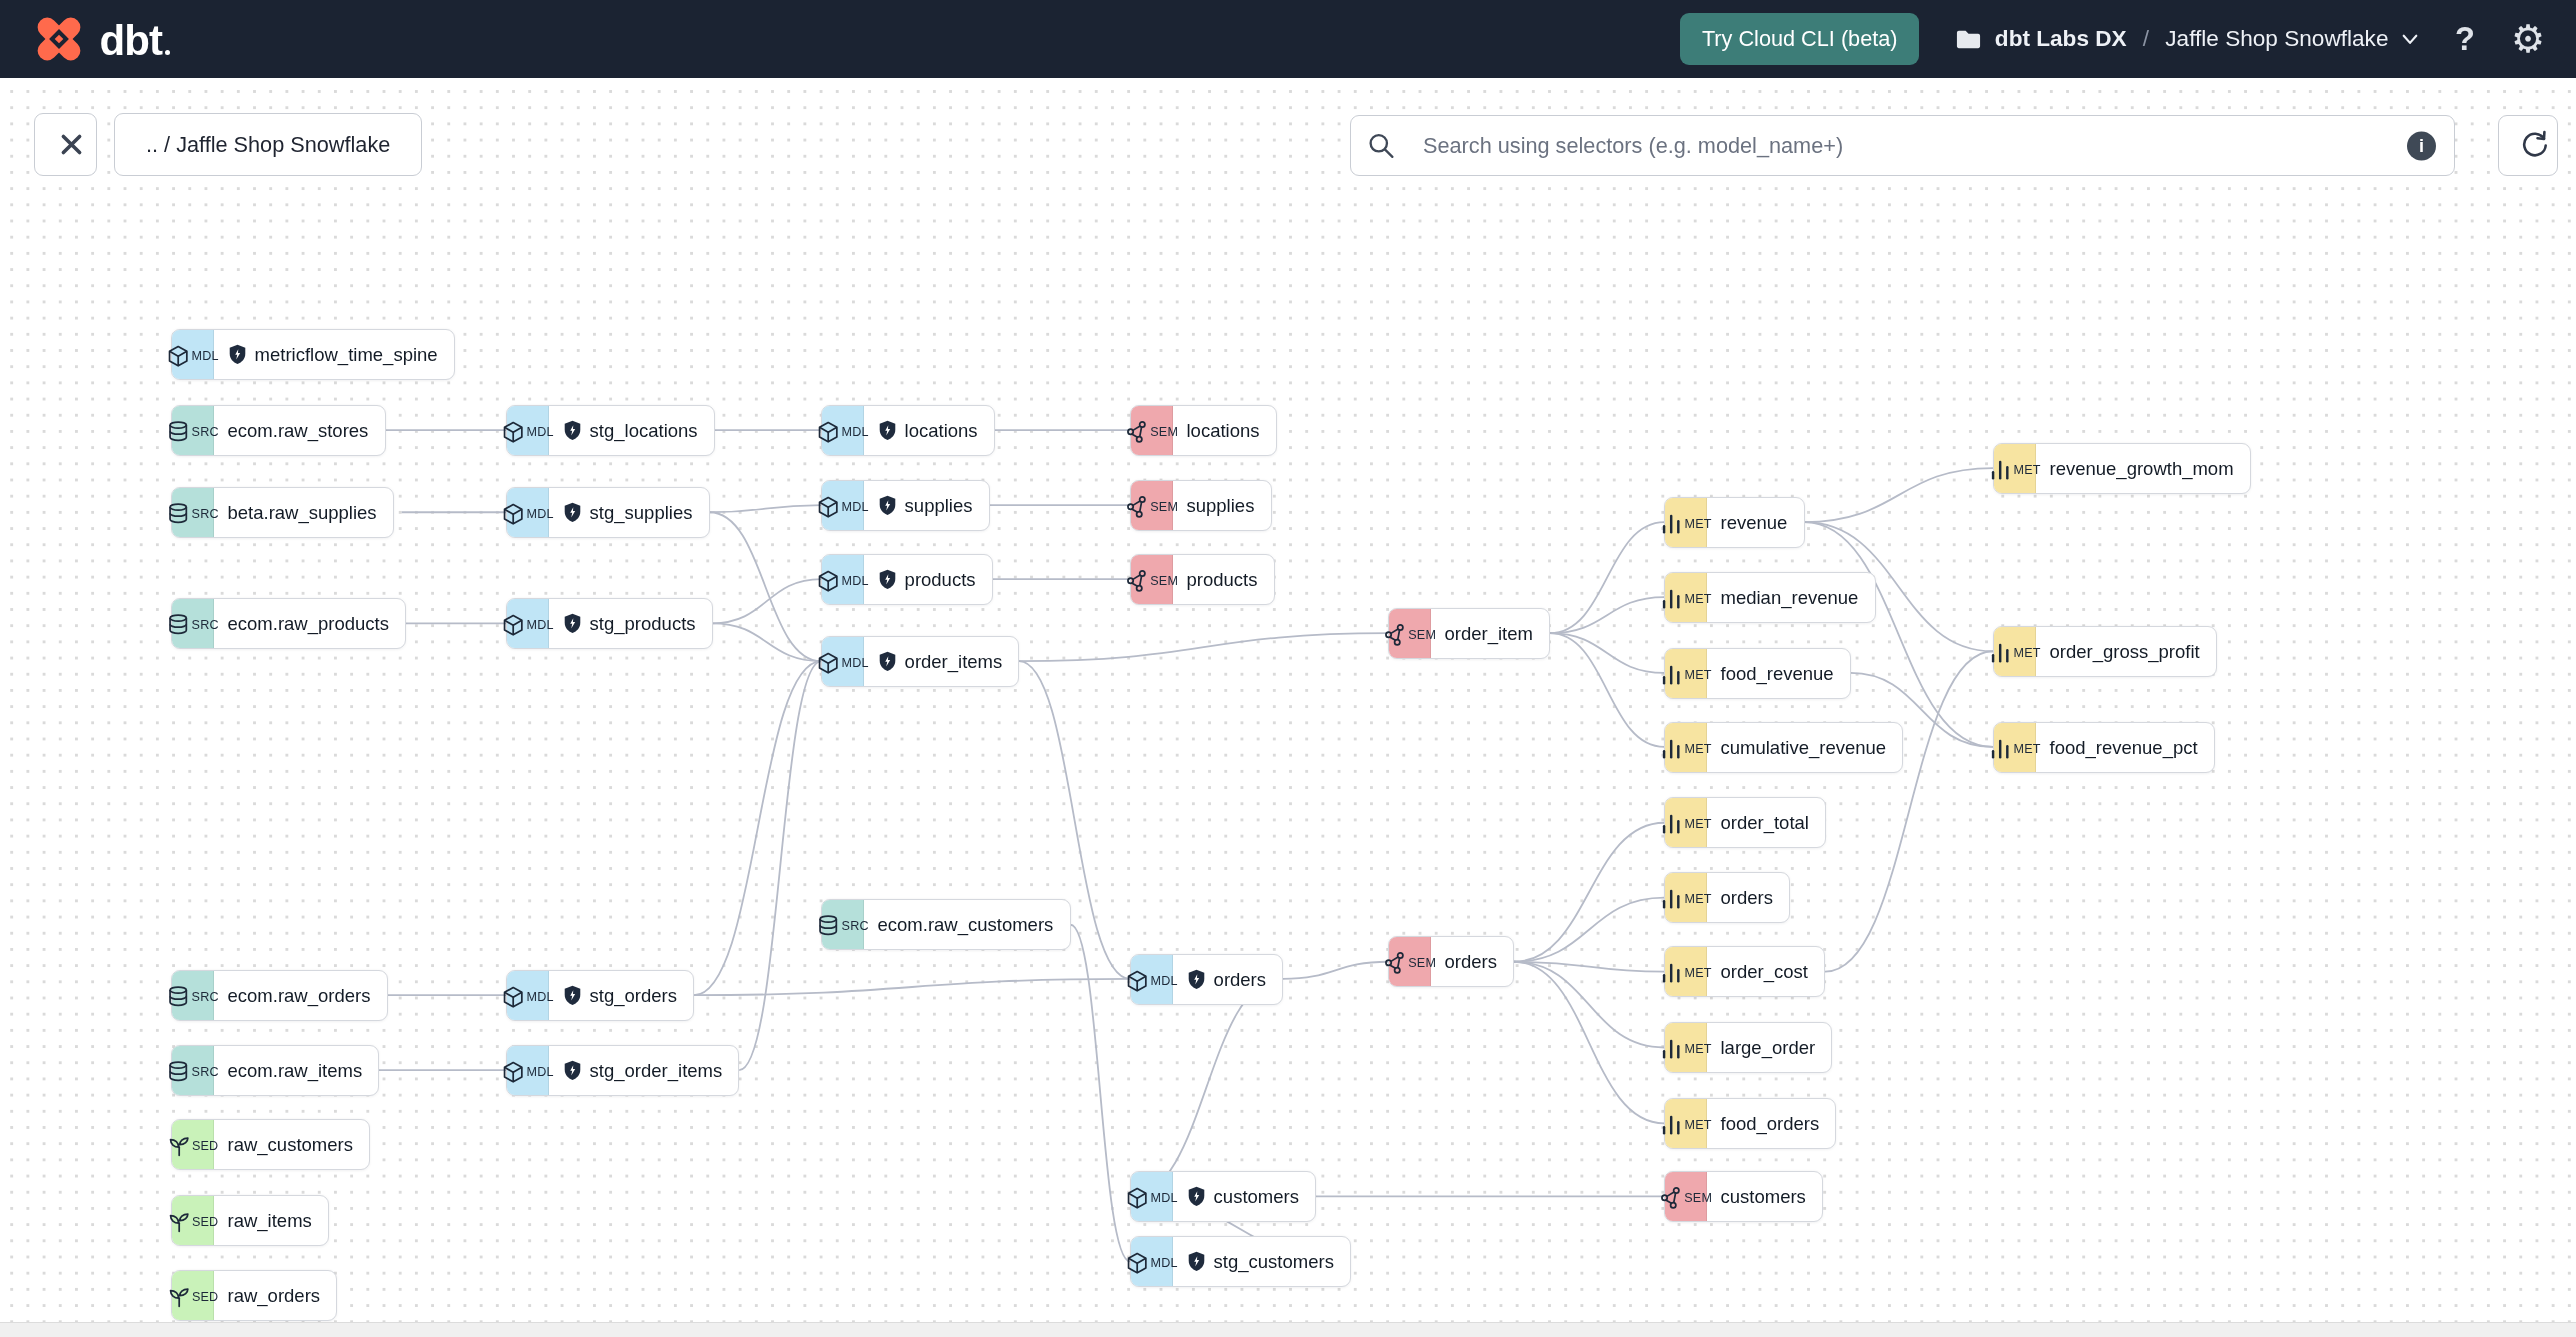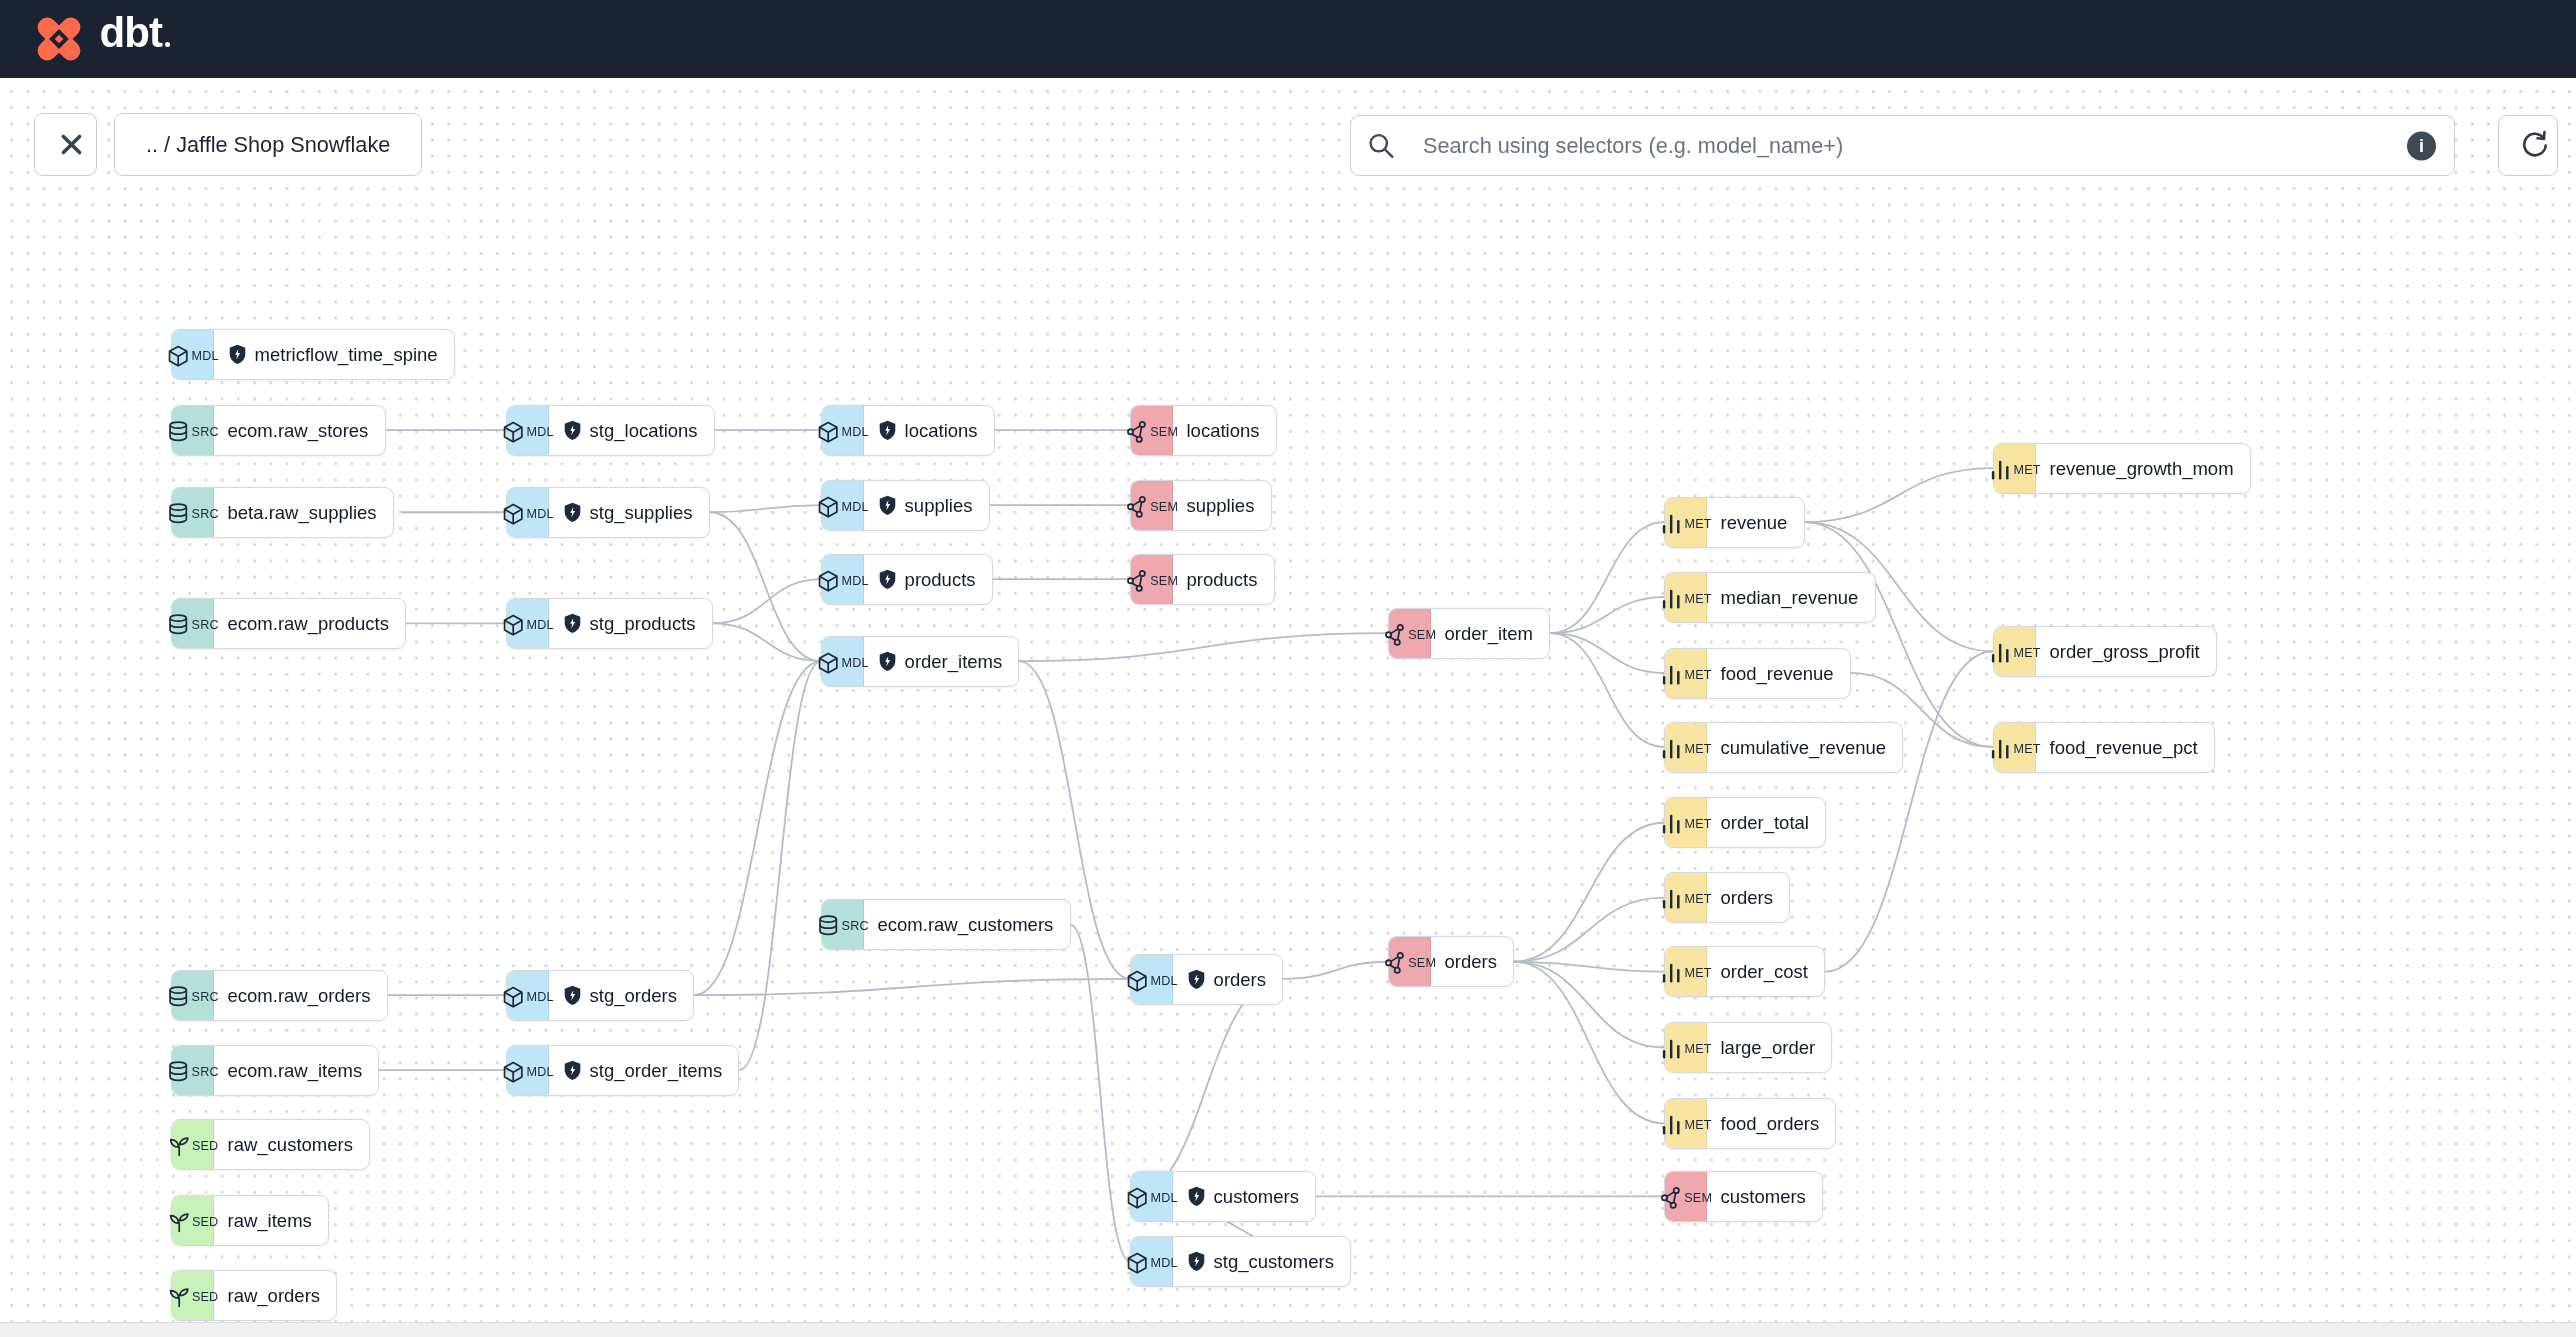--- a/index.html
+++ b/index.html
@@ -3,21 +3,21 @@
 <meta charset="utf-8">
 <style>
   * { margin:0; padding:0; box-sizing:border-box; }
   html,body { background:#ffffff; }
   body { font-family:"Liberation Sans", sans-serif; }
   #app { position:relative; width:2576px; height:1338px; overflow:hidden; background:#fff; }
 
   
   .nav { position:absolute; top:0; left:0; width:100%; height:78px; background:#1b2332;
          display:flex; align-items:center; padding:0 31px; z-index:20; }
-  .logo-wrap { display:flex; align-items:flex-start; gap:12.6px; }
+  .logo-wrap { display:flex; align-items:flex-end; gap:12.6px; }
   .logo-mark { width:56px; height:56px; }
   .logo-word { color:#ffffff; font-size:42px; font-weight:800; letter-spacing:-0.9px; position:relative; top:-1.8px; }
   .logo-word::after { content:""; display:inline-block; width:5.4px; height:5.4px; background:#fff; border-radius:50%; margin-left:2.7px; }
   .nav-menu { display:flex; align-items:center; gap:47px; margin-left:58px; list-style:none; }
   .nav-item { color:#e6e9ef; font-size:22.6px; font-weight:700; display:flex; align-items:center; gap:9px; cursor:pointer; }
   .nav-item .chev { display:flex; }
   .nav-right { margin-left:auto; display:flex; align-items:center; gap:36px; }
   .cta { background:#3d7d78; color:#ffffff; font-size:21.7px; font-weight:400; border:none;
          border-radius:9px; padding:12.6px 21.7px; cursor:pointer; }
   .account { display:flex; align-items:center; gap:12.6px; color:#eef1f6; font-size:22.6px; cursor:pointer; }
@@ -78,20 +78,36 @@
           <rect x="2" y="21" width="60" height="22" rx="11" transform="rotate(45 32 32)"></rect>
           <rect x="2" y="21" width="60" height="22" rx="11" transform="rotate(-45 32 32)"></rect>
         </g>
         <rect x="24" y="24" width="16" height="16" fill="#1b2332" transform="rotate(45 32 32)"></rect>
         <rect x="28.5" y="28.5" width="7" height="7" fill="#ff6a4c" transform="rotate(45 32 32)"></rect>
       </svg>
       <span class="logo-word">dbt</span>
     </div>
 
 
+    <div class="nav-right">
+      <button class="cta">Try Cloud CLI (beta)</button>
+      <div class="account">
+        <svg width="27" height="27" viewBox="0 0 28 28">
+          <path fill="#e7eaef" d="M2 7c0-1.1.9-2 2-2h7l3 3h10c1.1 0 2 .9 2 2v11c0 1.1-.9 2-2 2H4c-1.1 0-2-.9-2-2V7z"></path>
+        </svg>
+        <span class="acct-name">dbt Labs DX</span>
+        <span class="sep">/</span>
+        <span class="proj-name">Jaffle Shop Snowflake</span>
+        <svg width="18" height="12.6" viewBox="0 0 20 14">
+          <polyline points="3,3 10,11 17,3" fill="none" stroke="#eef1f6" stroke-width="2.4" stroke-linecap="round" stroke-linejoin="round"></polyline>
+        </svg>
+      </div>
+      <span class="nav-icon">?</span>
+      <span class="nav-icon gear-glyph">⚙</span>
+    </div>
   </div>
 
   <div class="canvas" id="canvas">
     <svg id="edges" viewBox="0 0 2854 1378">
         <path d="M 426 390 C 493.5 390, 493.5 390, 561 390" fill="none" stroke="#b6bbc8" stroke-width="2"></path>
         <path d="M 792 390 C 851 390, 851 390, 910 390" fill="none" stroke="#b6bbc8" stroke-width="2"></path>
         <path d="M 1102 390 C 1177 390, 1177 390, 1252 390" fill="none" stroke="#b6bbc8" stroke-width="2"></path>
         <path d="M 445 481 C 503 481, 503 481, 561 481" fill="none" stroke="#b6bbc8" stroke-width="2"></path>
         <path d="M 786 481 C 848 481, 848 473, 910 473" fill="none" stroke="#b6bbc8" stroke-width="2"></path>
         <path d="M 786 481 C 848 481, 848 646, 910 646" fill="none" stroke="#b6bbc8" stroke-width="2"></path>

